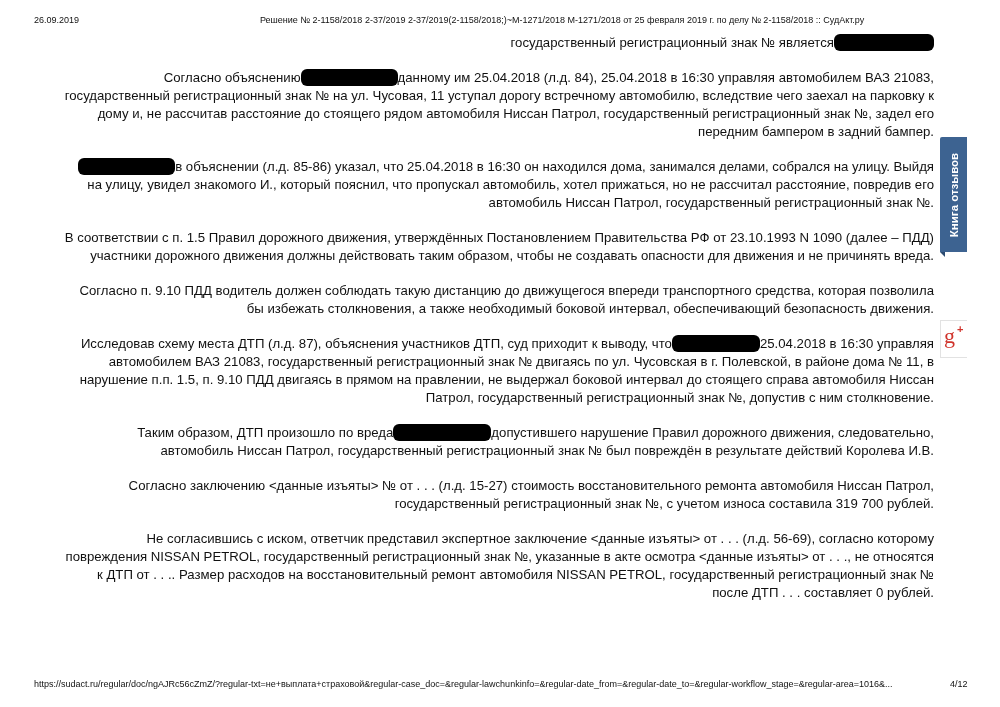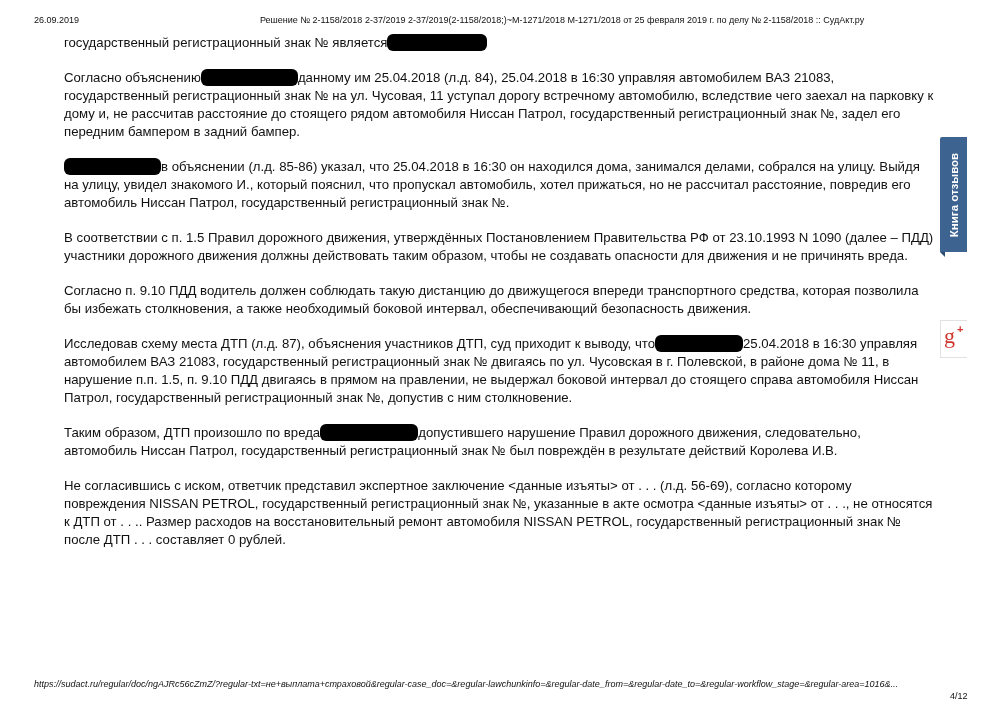--- a/index.html
+++ b/index.html
@@ -10,28 +10,28 @@
     .print-header {
       position: absolute; top: 15px; left: 0; width: 836px; height: 14px;
       font-size: 9px; color: #111;
     }
     .print-header .date { position: absolute; left: 34px; top: 0; }
     .print-header .title { position: absolute; left: 228px; top: 0; white-space: nowrap; margin-left: 32px; }
     .print-footer {
       position: absolute; top: 679px; left: 0; width: 1000px; height: 14px;
       font-size: 9px; color: #111;
     }
-    .print-footer .url { position: absolute; left: 34px; top: 0; white-space: nowrap; font-style: italic; }
-    .print-footer .pagenum { position: absolute; left: 950px; top: 12px; text-align: right; }
+    .print-footer .url { position: absolute; left: 34px; top: 0; white-space: nowrap; }
+    .print-footer .pagenum { position: absolute; left: 950px; top: 0; text-align: right; }
 
     .content {
       position: absolute; left: 64px; top: 34px; width: 870px;
       font-size: 13.2px; line-height: 18px;
     }
-    .content p { margin: 0 0 17px 0; }
+    .content p { margin: 0 0 17px 0; text-align: right; }
     .redact {
       display: inline-block; background: #000; border-radius: 6px;
       height: 17px; vertical-align: -4px;
     }
 
     .feedback-tab {
       position: absolute; left: 940px; top: 137px; width: 27px; height: 115px;
       background: #3d6391; border-radius: 2px 0 0 0;
     }
     .feedback-tab::after {
@@ -77,20 +77,21 @@
     <span class="redact" style="width:97px"></span><span>в объяснении (л.д. 85-86) указал, что 25.04.2018 в 16:30 он находился дома, занимался делами, собрался на улицу. Выйдя на улицу, увидел знакомого И., который пояснил, что пропускал автомобиль, хотел прижаться, но не рассчитал расстояние, повредив его автомобиль Ниссан Патрол, государственный регистрационный знак №.</span>
   </p>
   <p>В соответствии с п. 1.5 Правил дорожного движения, утверждённых Постановлением Правительства РФ от 23.10.1993 N 1090 (далее – ПДД) участники дорожного движения должны действовать таким образом, чтобы не создавать опасности для движения и не причинять вреда.</p>
   <p>Согласно п. 9.10 ПДД водитель должен соблюдать такую дистанцию до движущегося впереди транспортного средства, которая позволила бы избежать столкновения, а также необходимый боковой интервал, обеспечивающий безопасность движения.</p>
   <p>
     <span>Исследовав схему места ДТП (л.д. 87), объяснения участников ДТП, суд приходит к выводу, что</span><span class="redact" style="width:88px"></span><span>25.04.2018 в 16:30 управляя автомобилем ВАЗ 21083, государственный регистрационный знак № двигаясь по ул. Чусовская в г. Полевской, в районе дома № 11, в нарушение п.п. 1.5, п. 9.10 ПДД двигаясь в прямом на правлении, не выдержал боковой интервал до стоящего справа автомобиля Ниссан Патрол, государственный регистрационный знак №, допустив с ним столкновение.</span>
   </p>
   <p>
     <span>Таким образом, ДТП произошло по вреда</span><span class="redact" style="width:98px"></span><span>допустившего нарушение Правил дорожного движения, следовательно, автомобиль Ниссан Патрол, государственный регистрационный знак № был повреждён в результате действий Королева И.В.</span>
   </p>
+  <p>Согласно заключению &lt;данные изъяты&gt; № от . . . (л.д. 15-27) стоимость восстановительного ремонта автомобиля Ниссан Патрол, государственный регистрационный знак №, с учетом износа составила 319 700 рублей.</p>
   <p>Не согласившись с иском, ответчик представил экспертное заключение &lt;данные изъяты&gt; от . . . (л.д. 56-69), согласно которому повреждения NISSAN PETROL, государственный регистрационный знак №, указанные в акте осмотра &lt;данные изъяты&gt; от . . ., не относятся к ДТП от . . .. Размер расходов на восстановительный ремонт автомобиля NISSAN PETROL, государственный регистрационный знак № после ДТП . . . составляет 0 рублей.</p>
 </div>
 
 <div class="feedback-tab">
   <span>Книга отзывов</span>
 </div>
 
 <div class="gplus">
   <span class="g">g</span>
   <span class="plus">+</span>

